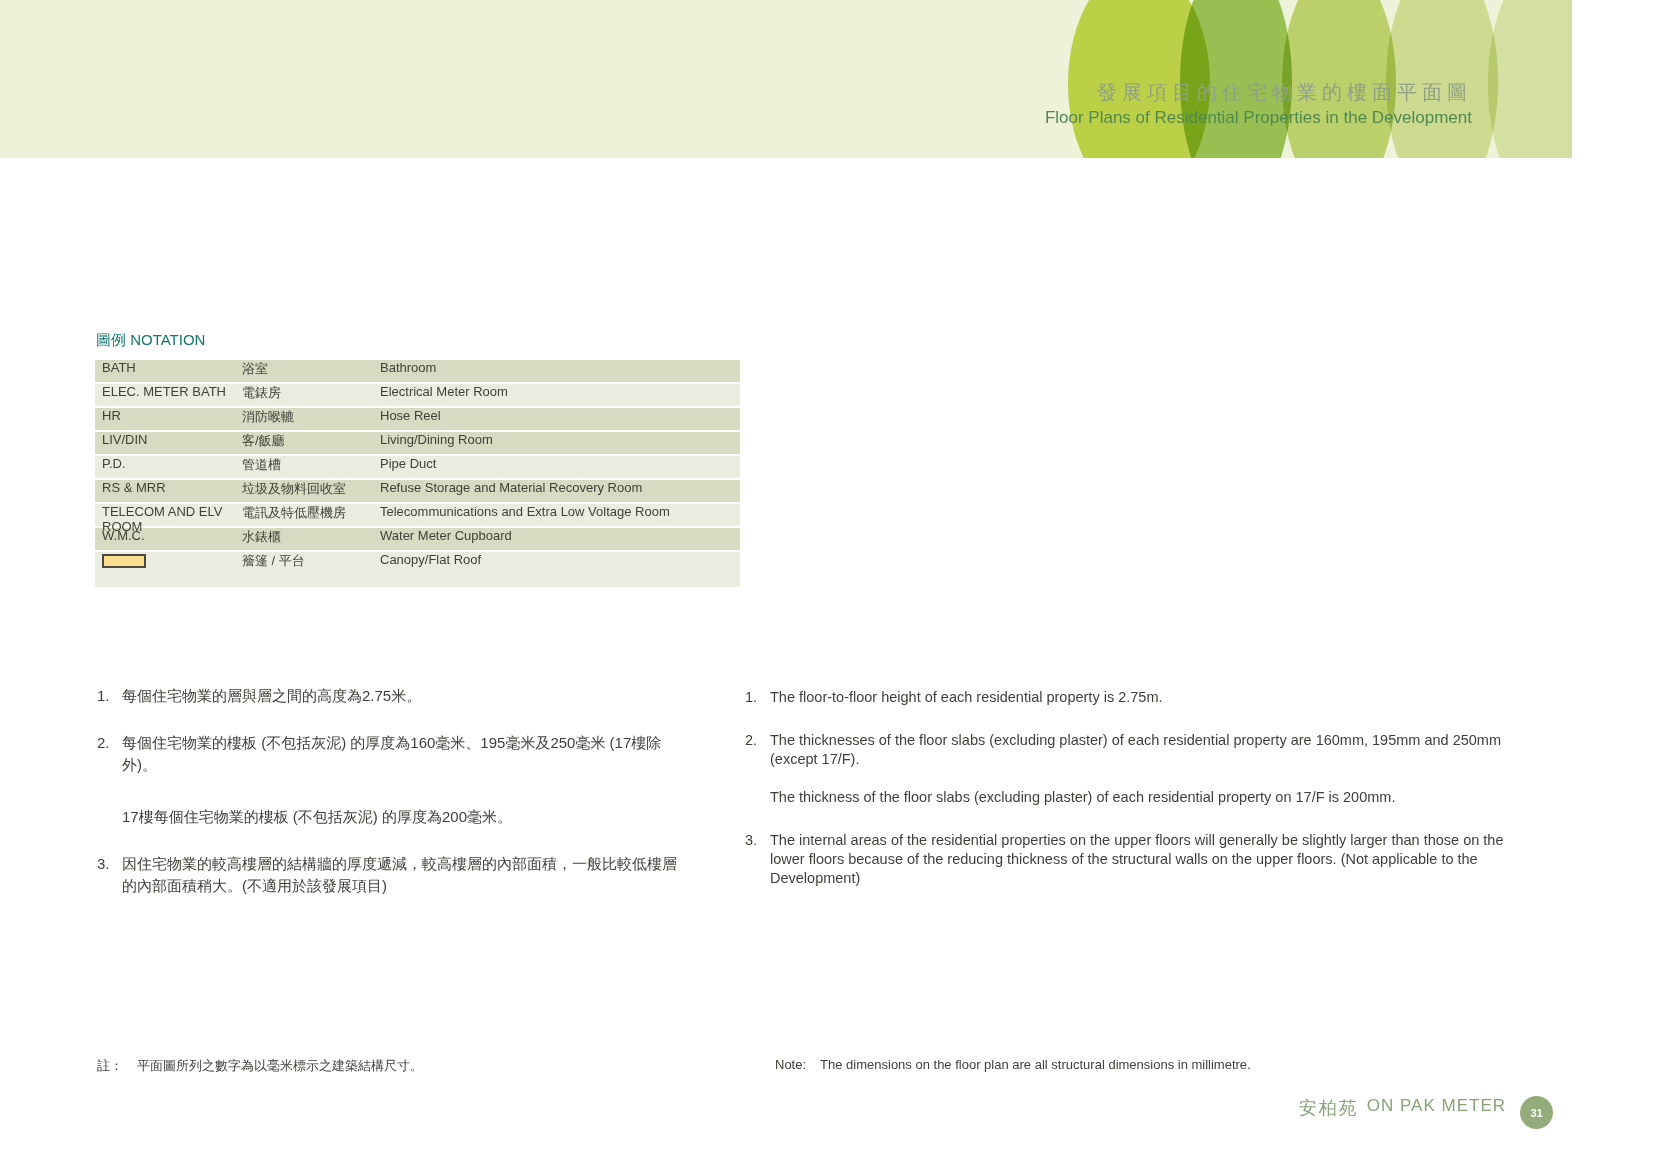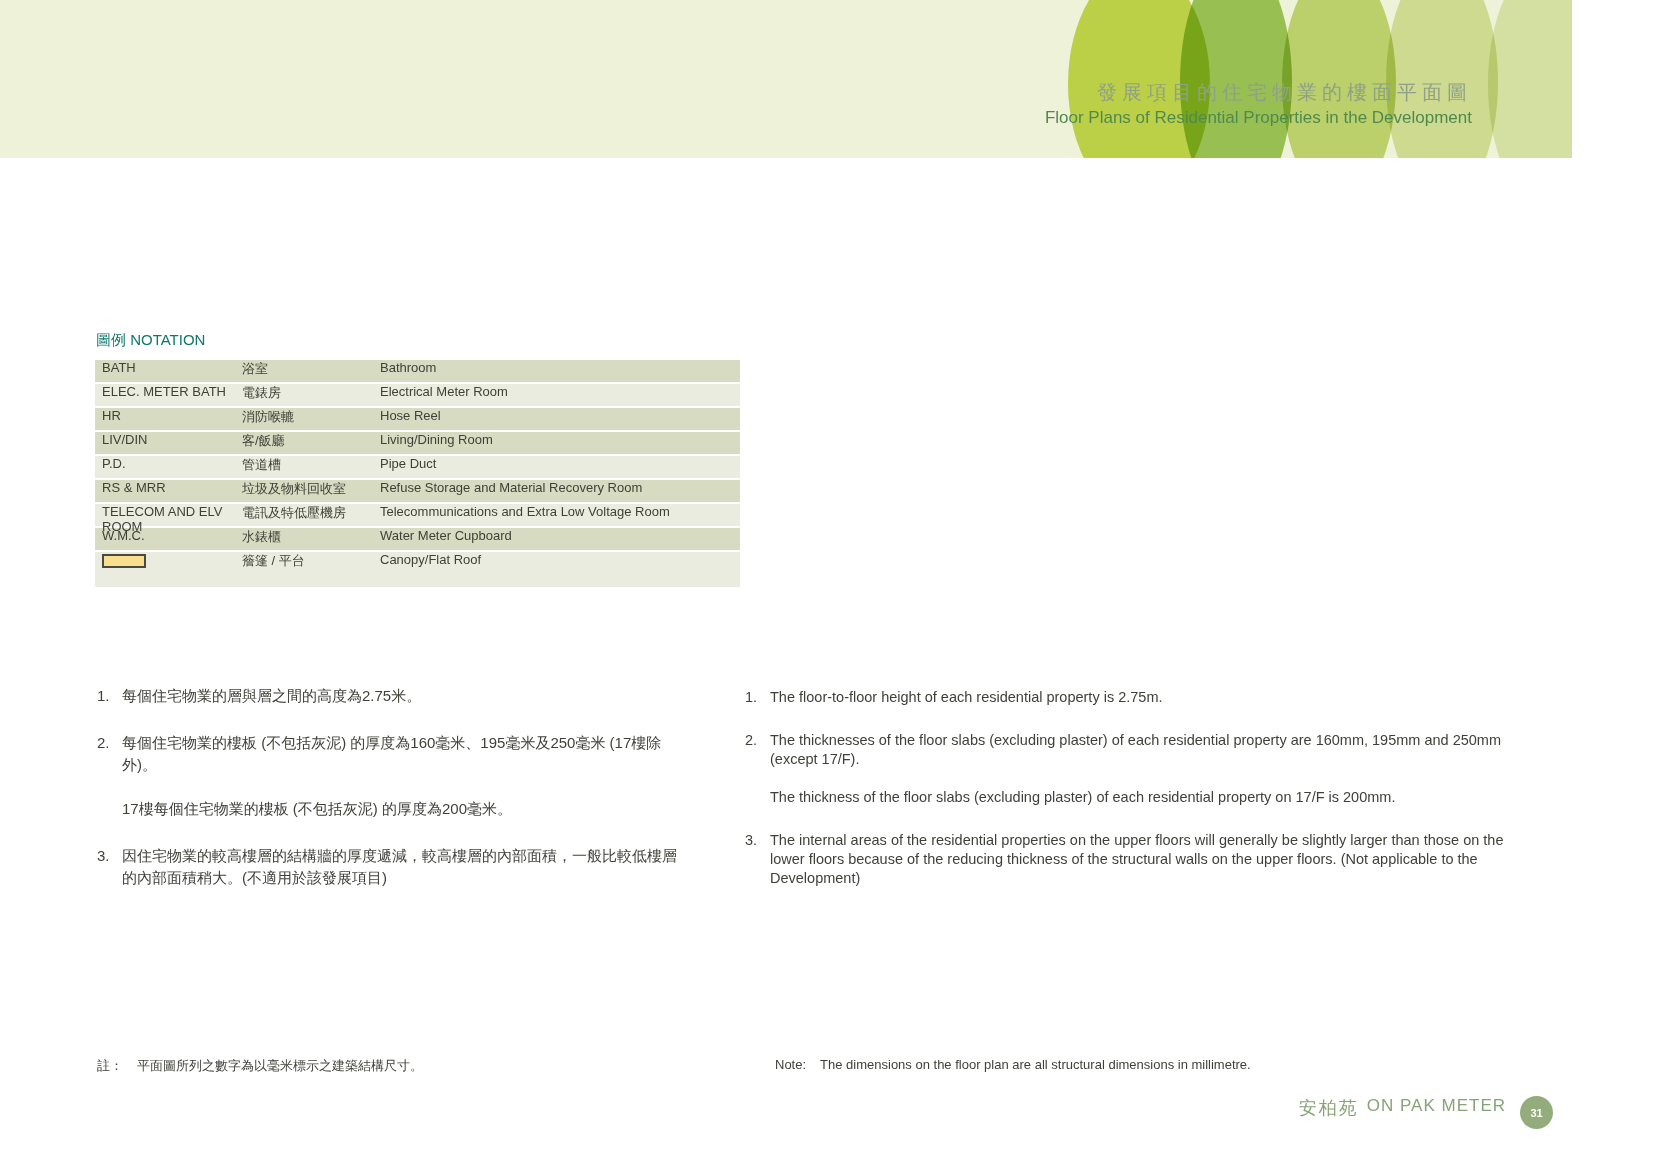--- a/index.html
+++ b/index.html
@@ -89,21 +89,21 @@
 
   
   .notes { position: absolute; }
   .notes-zh { left: 97px; top: 685px; width: 585px; font-size: 15px; line-height: 22px; }
   .notes-en { left: 745px; top: 688px; width: 775px; font-size: 14.5px; line-height: 19px; }
   .note-item { display: flex; }
   .notes-zh .note-item { margin-bottom: 25px; }
   .notes-en .note-item { margin-bottom: 24px; }
   .note-num { width: 25px; flex: 0 0 25px; }
   .note-body { flex: 1; }
-  .notes-zh .para2 { margin-top: 22px; }
+  .notes-zh .para2 { margin-top: 30px; }
   .notes-en .para2 { margin-top: 19px; }
 
   
   .footnote {
     position: absolute;
     top: 1057px;
     font-size: 13px;
     color: #3f4038;
     display: flex;
   }

